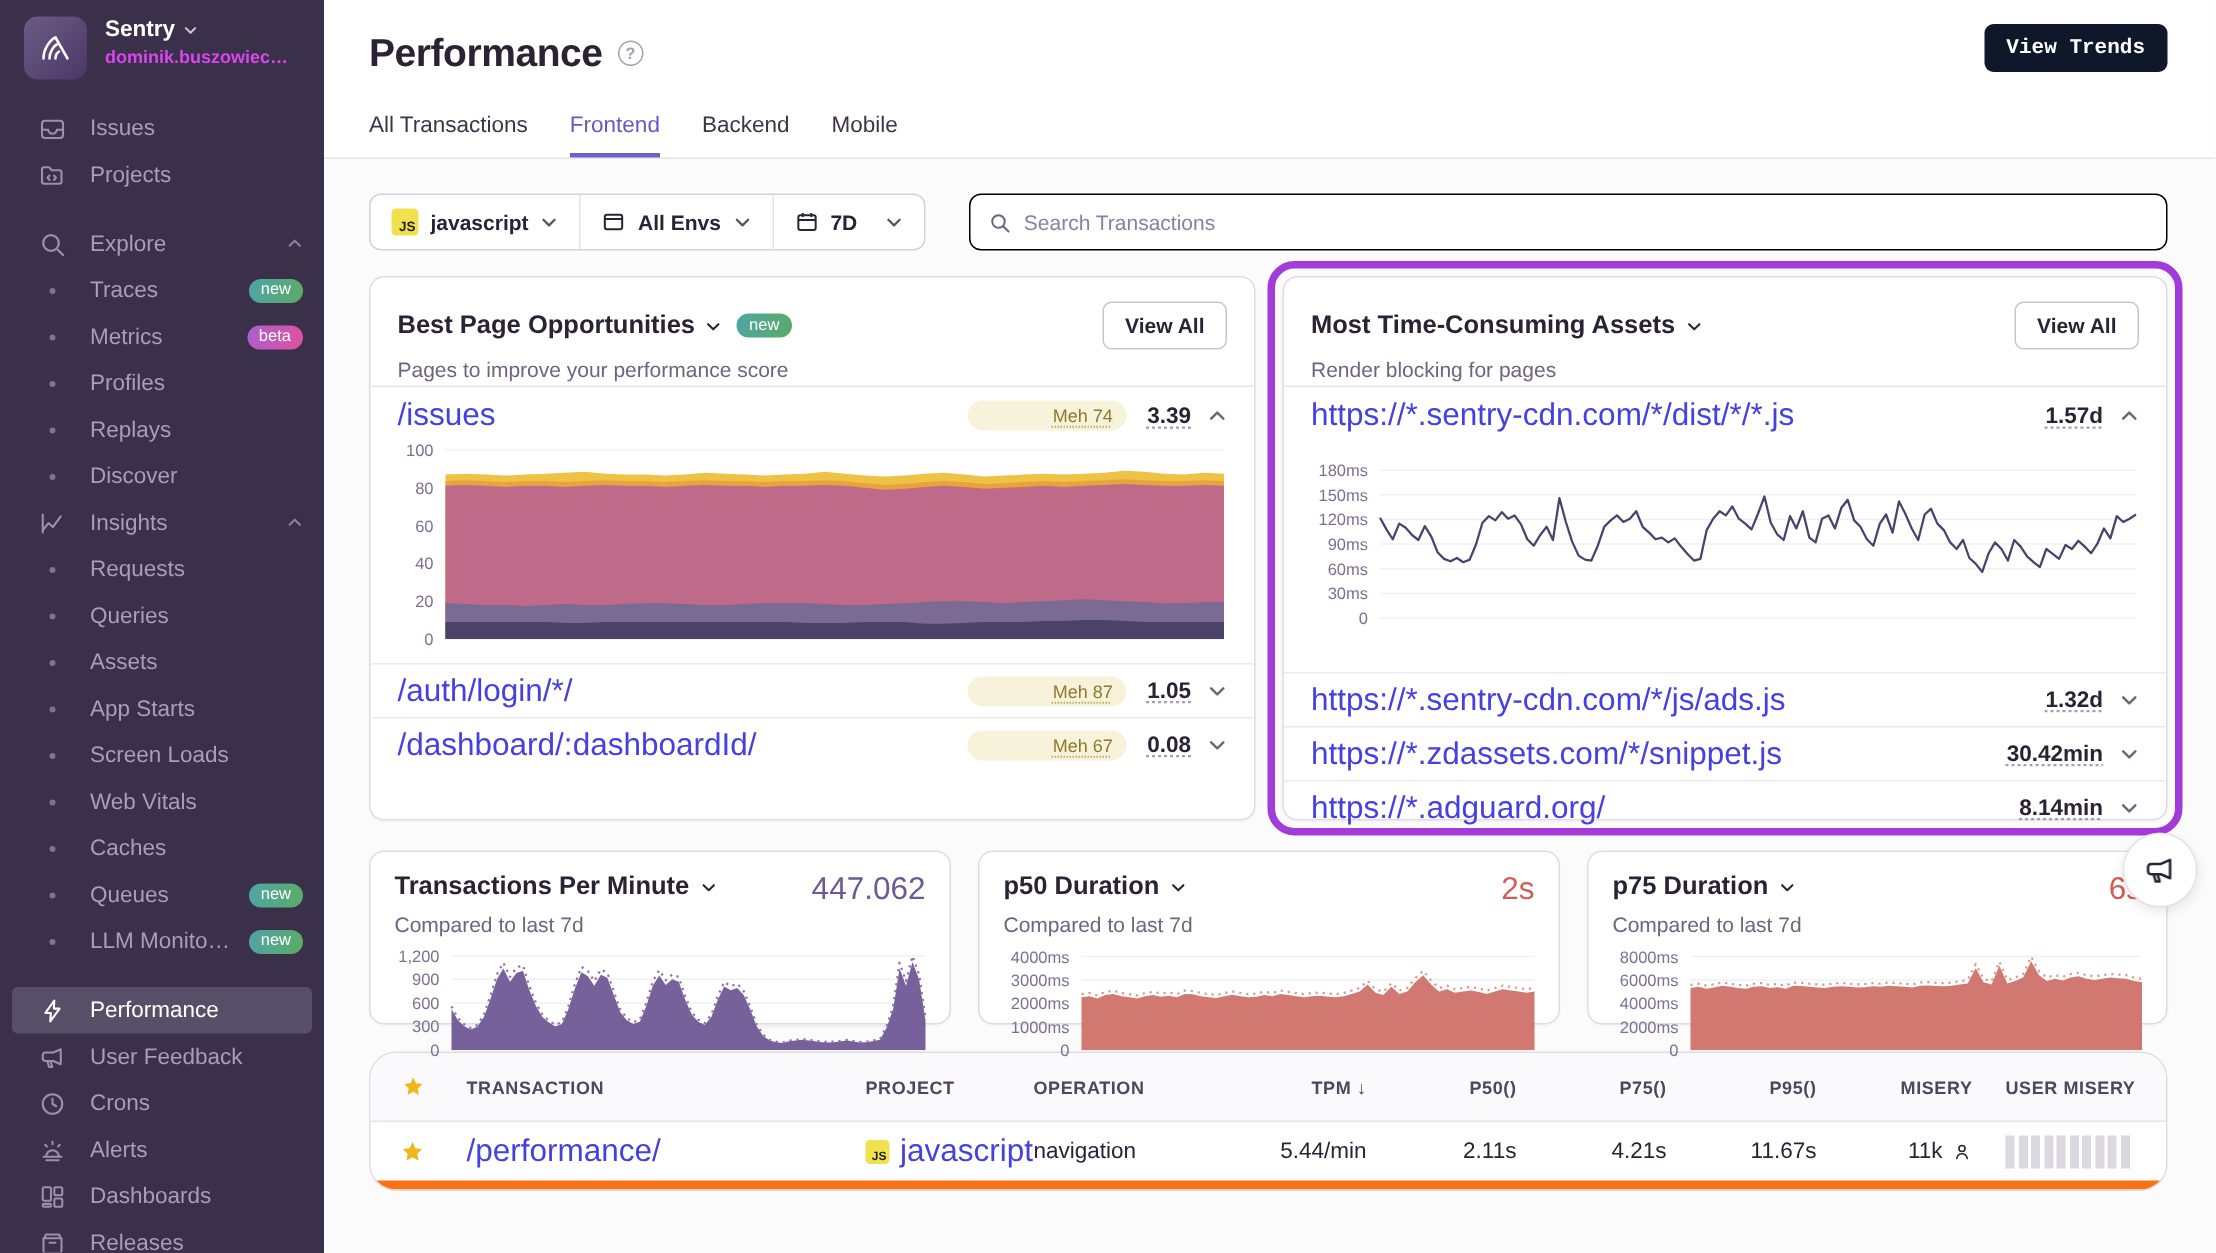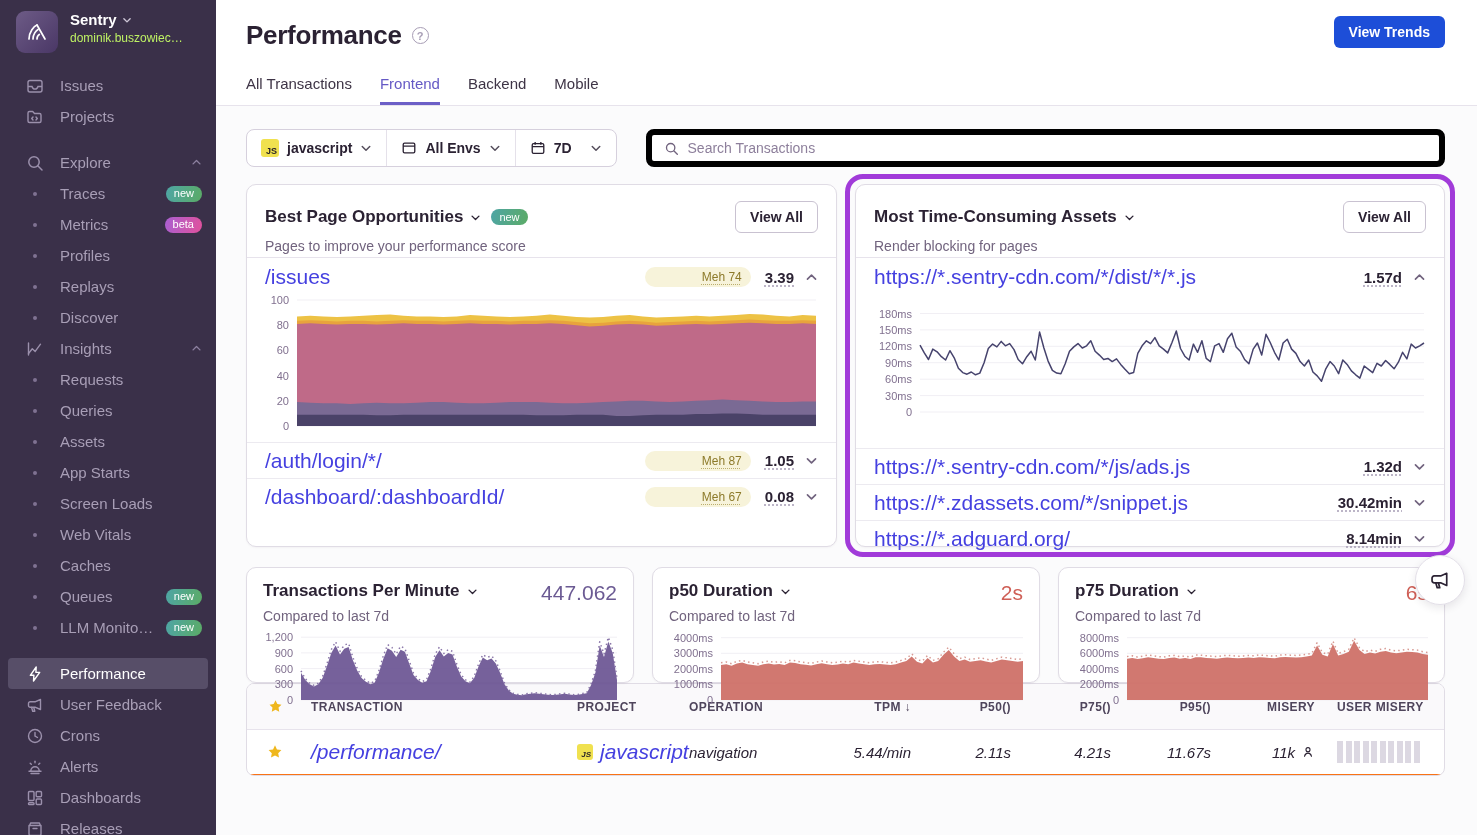--- a/index.html
+++ b/index.html
@@ -5,54 +5,54 @@
   * { box-sizing: border-box; margin: 0; padding: 0; }
   html,body { width:1477px; height:835px; overflow:hidden; }
   body { font-family:"Liberation Sans", sans-serif; background:#fbfbfc; color:#2b2233; }
 
   
   .sidebar { position:fixed; left:0; top:0; width:216px; height:835px; background:#3a3049; overflow:hidden; z-index:5; }
   .brand { display:flex; align-items:flex-start; padding:11px 12px 0 16px; height:58px; }
   .brand-logo { width:42px; height:42px; border-radius:9px; background:linear-gradient(135deg,#6d5b86,#4a3766); display:flex; align-items:center; justify-content:center; flex:none; cursor:pointer; }
   .brand-text { margin-left:12px; overflow:hidden; }
   .brand-name { color:#fff; font-weight:bold; font-size:15px; display:flex; align-items:center; gap:5px; cursor:pointer; }
-  .brand-user { color:#bef264; font-size:12px; margin-top:3px; white-space:nowrap; }
+  .brand-user { color:#d946ef; font-size:12px; margin-top:3px; white-space:nowrap;font-weight:bold; }
   .nav { margin-top:12px; }
   .nav-item { display:flex; align-items:center; height:31px; padding:0 14px 0 26px; font-size:15px; color:#a89eb6; cursor:pointer; }
   .nav-item .ni-icon { width:18px; height:18px; margin-right:16px; display:flex; align-items:center; justify-content:center; color:#9b90ac; flex:none; }
   .nav-item .dot { width:4px; height:4px; border-radius:50%; background:#7f7292; }
   .nav-item.gap { margin-top:15px; }
   .nav-item.selected { background:#574e68; border-radius:4px; margin-left:8px; margin-right:8px; padding-left:18px; padding-right:8px; color:#fff; }
   .nav-item.selected .ni-icon { color:#fff; }
   .badge { margin-left:auto; font-size:11px; color:#fff; padding:2.5px 8px; border-radius:10px; line-height:1; }
   .badge-new { background:linear-gradient(103deg,#4ea5a5,#5bab66); }
   .badge-beta { background:linear-gradient(103deg,#a95fd1,#e1519c); }
   .collapse { margin-left:auto; color:#8d81a0; display:flex; }
 
   
   .main { margin-left:216px; height:835px; position:relative; }
   .page-header { background:#fff; border-bottom:1px solid #e7e3ec; height:106px; position:relative; padding:20px 32px 0 30px; }
   .title-row { display:flex; align-items:center; gap:10px; }
   .page-title { font-size:26px; font-weight:bold; color:#2b2233; letter-spacing:-0.3px; }
   .help { width:17px; height:17px; border-radius:50%; border:1.5px solid #a79db5; color:#a79db5; font-size:11px; font-weight:bold; display:flex; align-items:center; justify-content:center; cursor:pointer; }
-  .btn-primary { position:absolute; right:32px; top:16px; background:#1d4ed8; color:#fff; border:none; border-radius:6px; font-family:Liberation Sans, sans-serif; font-size:14px; font-weight:bold; padding:8px 15px; cursor:pointer; }
+  .btn-primary { position:absolute; right:32px; top:16px; background:#0f172a; color:#fff; border:none; border-radius:6px; font-family:Liberation Mono, monospace; font-size:14px; font-weight:bold; padding:8px 15px; cursor:pointer; }
   .tabs { position:absolute; left:30px; bottom:0; display:flex; gap:28px; }
   .tab { font-size:15px; color:#3e3446; padding-bottom:10px; border-bottom:3px solid transparent; cursor:pointer; }
   .tab.active { color:#6559c5; border-bottom-color:#6c5fc7; }
 
   .content { padding:23px 32px 0 30px; }
 
   
   .filter-row { display:flex; align-items:stretch; height:38px; }
   .seg { display:flex; align-items:stretch; background:#fff; border:1px solid #d6d0dd; border-radius:8px; overflow:hidden; }
   .seg-item { display:flex; align-items:center; gap:8px; padding:0 14px; font-size:14px; font-weight:bold; color:#2b2233; border-right:1px solid #e5e1ea; cursor:pointer; white-space:nowrap; }
   .seg-item:last-child { border-right:none; }
   .js-badge { width:18px; height:18px; background:#f0e14f; border-radius:3px; color:#241f26; font-size:9px; font-weight:bold; display:flex; align-items:flex-end; justify-content:flex-end; padding:0 2px 1px 0; }
   .chev { display:flex; color:#57505e; }
-  .search-box { flex:1; margin-left:29px; background:#fff; border:6px solid #000000; border-radius:8px; display:flex; align-items:center; padding:12px 12px; gap:9px; color:#80708f; }
+  .search-box { flex:1; margin-left:29px; background:#fff; border:1px solid #000000; border-radius:8px; display:flex; align-items:center; padding:12px 12px; gap:9px; color:#80708f; }
   .search-box input { border:none; outline:none; flex:1; font-family:inherit; font-size:14px; color:#2b2233; background:transparent; }
   .search-box input::placeholder { color:#8d7f9b; }
 
   
   .cards-row1 { display:flex; gap:18px; margin-top:17px; }
   .card { background:#fff; border:1px solid #e0dce5; border-radius:10px; box-shadow:0 1px 2px rgba(43,34,51,0.04); }
   .card-a { width:591px; height:363px; }
   .card-b-wrap { position:relative; width:590px; height:363px; }
   .card-b { width:100%; height:100%; }
   .hl-ring { position:absolute; inset:-10px; border:5px solid #a13bd9; border-radius:18px; pointer-events:none; }
@@ -81,25 +81,25 @@
   .stat-title { font-size:17px; font-weight:bold; display:flex; align-items:center; gap:7px; cursor:pointer; }
   .stat-value { margin-left:auto; font-size:21px; }
   .v-purple { color:#6b5a93; } .v-red { color:#cf5f56; }
   .stat-sub { font-size:14px; color:#71637e; padding:3px 16px 0 16px; }
   .stat-chart { height:82px; margin:4px 12px 0 4px; }
 
   
   .fab { position:fixed; left:1415px; top:555px; width:50px; height:50px; border-radius:50%; background:#fff; border:1px solid #e3dfe8; box-shadow:0 3px 8px rgba(43,34,51,0.10); display:flex; align-items:center; justify-content:center; color:#2b2233; cursor:pointer; z-index:9; }
 
   
-  .tx-table { background:#fff; border:1px solid #e0dce5; border-radius:8px; overflow:hidden; }
+  .tx-table { margin-top:18px; background:#fff; border:1px solid #e0dce5; border-radius:18px; overflow:hidden; }
   .tgrid { display:grid; grid-template-columns:56px 1fr 112px 130px 122px 100px 100px 100px 96px 115px; align-items:center; }
   .thead { height:46px; background:#faf9fb; border-bottom:1px solid #e7e3ec; font-size:12px; font-weight:bold; color:#4f455c; letter-spacing:0.4px; }
   .th { padding:0 8px; cursor:pointer; }
-  .trow { height:45px; border-bottom:1px solid #f97316; font-size:15px;font-style:italic; }
+  .trow { height:45px; border-bottom:6px solid #f97316; font-size:15px; }
   .td { padding:0 8px; }
   .num { text-align:right; padding-right:22px; }
   .c-star { display:flex; justify-content:center; }
   .proj-cell { display:flex; align-items:center; gap:7px; }
   .js-badge-sm { width:16px; height:16px; background:#f0e14f; border-radius:3px; color:#241f26; font-size:8px; font-weight:bold; display:flex; align-items:flex-end; justify-content:flex-end; padding:0 2px 1px 0; flex:none; }
   .users-cell { display:flex; align-items:center; justify-content:flex-end; gap:6px; padding-right:14px; }
   .misery { display:flex; gap:2.5px; align-items:center; }
   .misery i { width:6px; height:22px; background:#dcd8e2; display:block; }
   svg { display:block; }
 </style>

